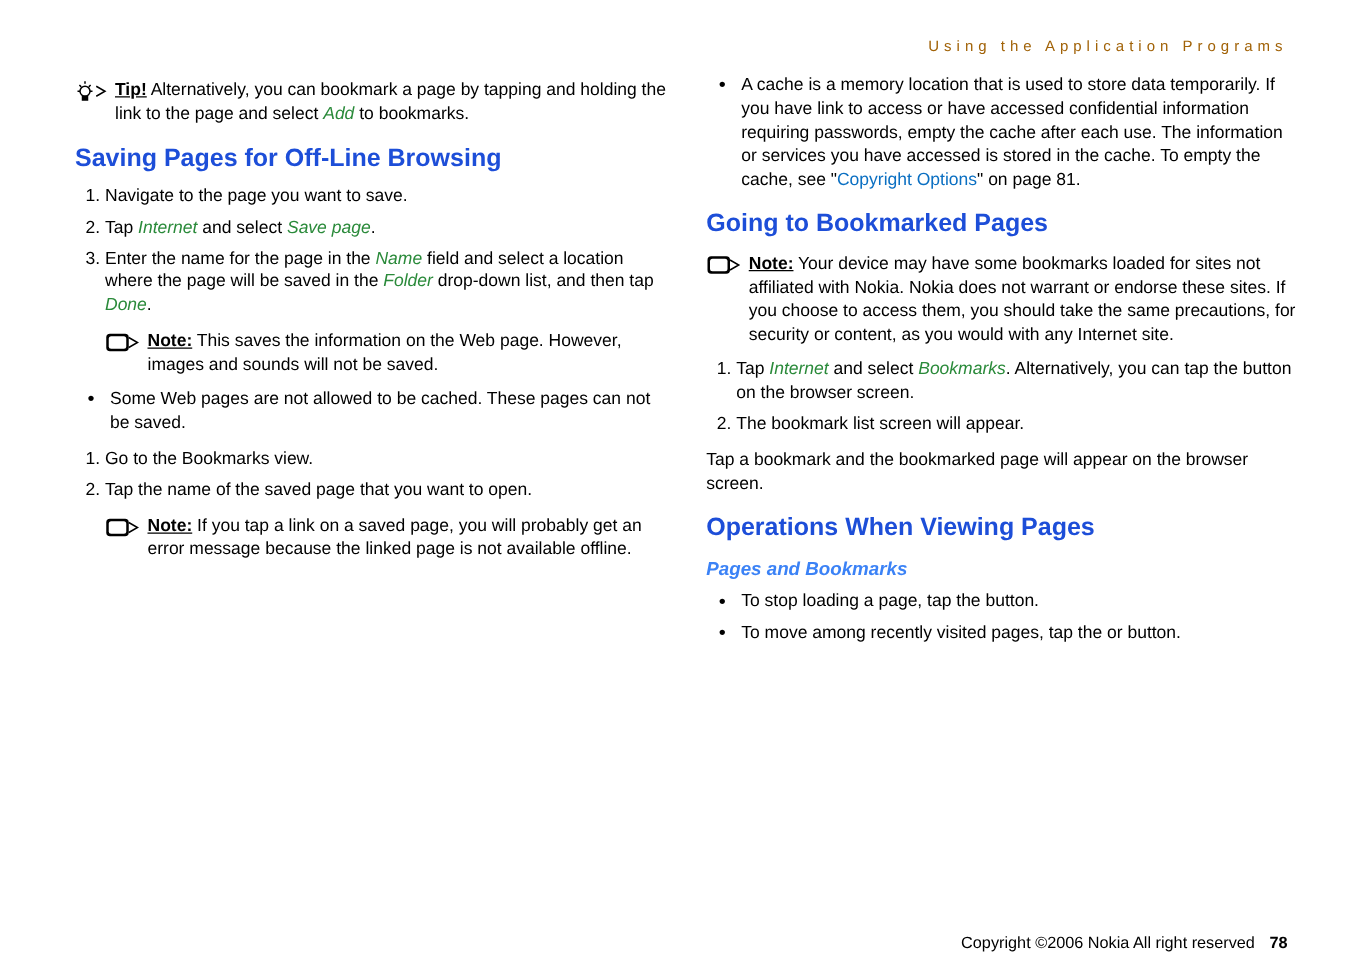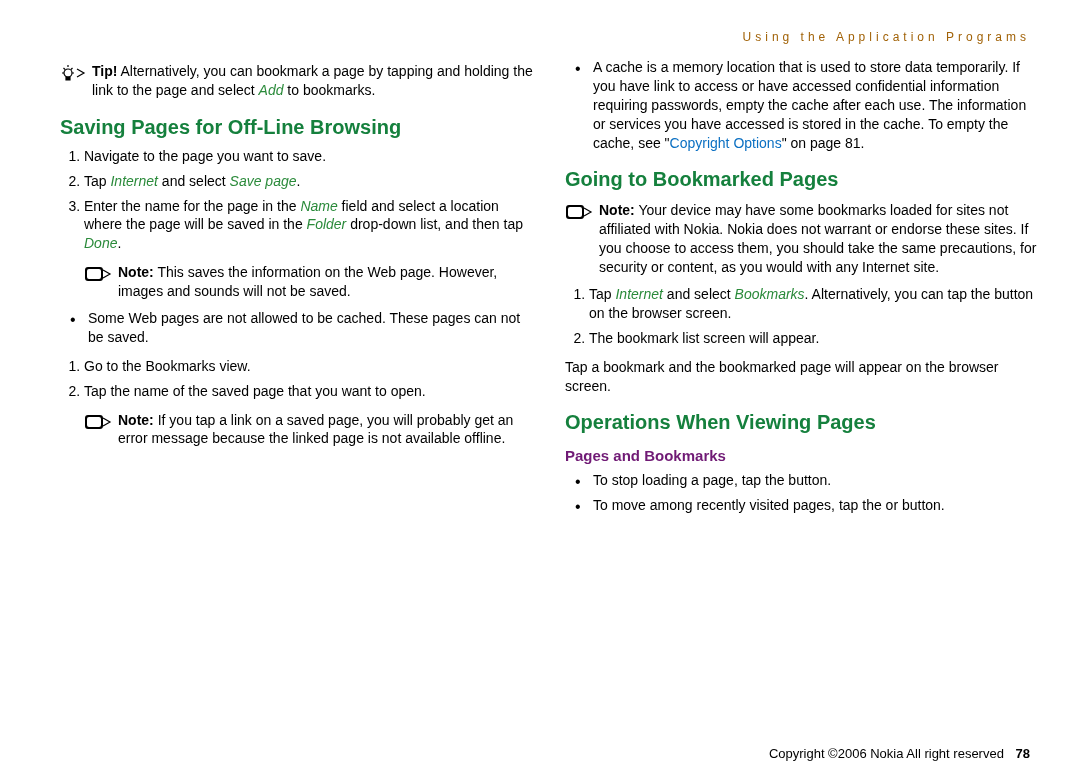--- a/index.html
+++ b/index.html
@@ -28,30 +28,31 @@
   .columns {
     display: flex;
     gap: 30px;
   }
   .col {
     flex: 1;
     font-size: 14px;
     line-height: 1.35;
   }
   h2 {
-    color: #15803d;
+    color: #1d4ed8;
     font-size: 20px;
     font-weight: bold;
     margin: 14px 0 6px 0;
   }
   h3 {
-    color: #701a75;
+    color: #3b82f6;
     font-size: 15px;
     font-weight: bold;
     margin: 10px 0 4px 0;
+    font-style: italic;
   }
   ol {
     margin: 4px 0 10px 0;
     padding-left: 24px;
   }
   ol li {
     margin-bottom: 6px;
   }
   ul {
     margin: 4px 0 10px 0;
@@ -91,20 +92,21 @@
     margin-top: 1px;
   }
   .note-icon svg, .tip-icon svg {
     display: block;
   }
   .note-text, .tip-text {
     flex: 1;
   }
   .bold {
     font-weight: bold;
+    text-decoration: underline;
   }
   .footer {
     position: absolute;
     bottom: 18px;
     right: 50px;
     font-size: 13px;
     text-align: right;
   }
   .footer .pagenum {
     font-weight: bold;

